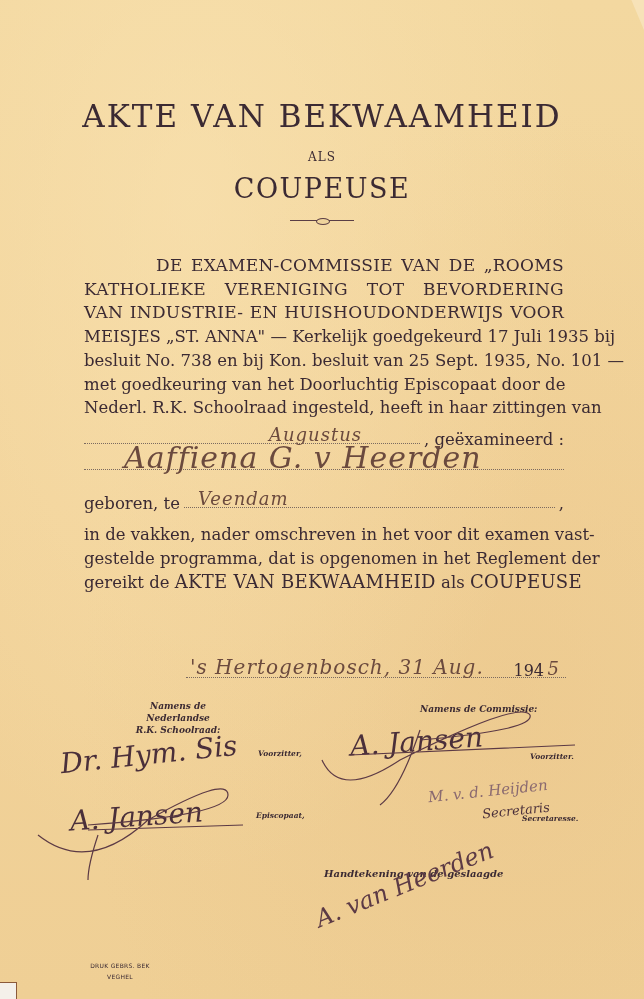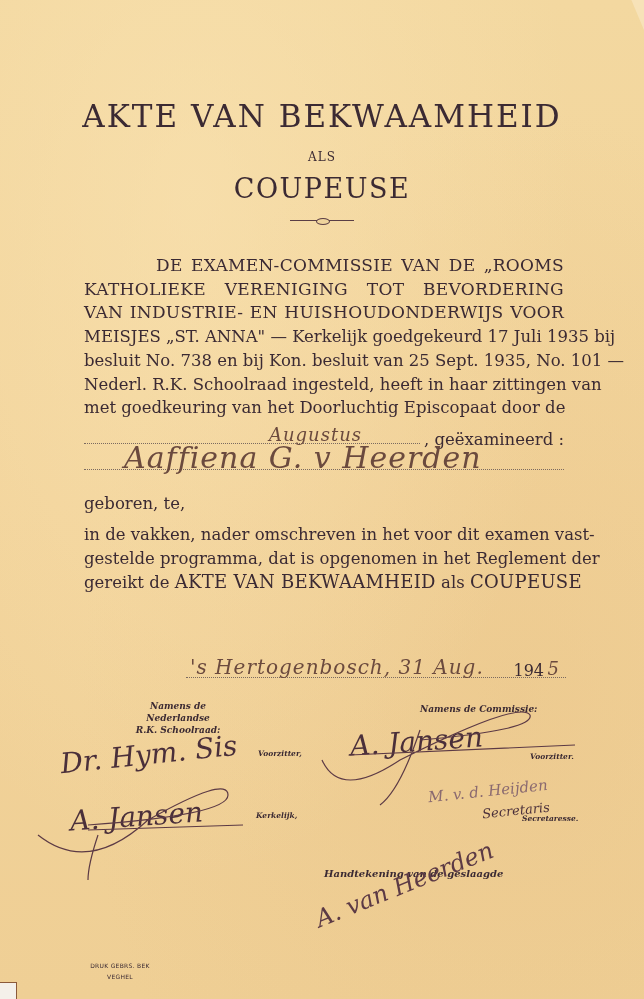--- a/index.html
+++ b/index.html
@@ -91,40 +91,43 @@
     <div class="line"></div>
       <div class="knot"></div>
   </div>
 
   <div class="abs body-text" style="top:254px;">
     <span class="body-line caps indent">DE EXAMEN-COMMISSIE VAN DE „ROOMS</span>
     <span class="body-line caps">KATHOLIEKE VERENIGING TOT BEVORDERING</span>
     <span class="body-line caps">VAN INDUSTRIE- EN HUISHOUDONDERWIJS VOOR</span>
     <span class="body-line">MEISJES „ST. ANNA" — Kerkelijk goedgekeurd 17 Juli 1935 bij</span>
     <span class="body-line">besluit No. 738 en bij Kon. besluit van 25 Sept. 1935, No. 101 —</span>
+    <span class="body-line">met goedkeuring van het Doorluchtig Episcopaat door de</span>
     <span class="body-line">Nederl. R.K. Schoolraad ingesteld, heeft in haar zittingen van</span>
-    <span class="body-line">met goedkeuring van het Doorluchtig Episcopaat door de</span>
   </div>
 
   <div class="abs fill-row" style="top:425px;">
     <div class="dots" style="margin-left:0;">
       <span class="hand med" style="left:185px;">Augustus</span>
     </div>
     <span>, geëxamineerd :</span>
   </div>
 
   <div class="abs fill-row" style="top:451px;">
     <div class="dots" style="margin-left:0;margin-right:0;">
       <span class="hand big" style="left:40px;">Aaffiena G. v Heerden</span>
     </div>
   </div>
 
   <div class="abs fill-row" style="top:489px;">
     <span>geboren</span>
     <span>, te</span>
+    <div class="dots">
+      <span class="hand med" style="left:14px;">Veendam</span>
+    </div>
     <span>,</span>
   </div>
 
   <div class="abs body-text" style="top:523px;">
     <span class="body-line">in de vakken, nader omschreven in het voor dit examen vast-</span>
     <span class="body-line">gestelde programma, dat is opgenomen in het Reglement der</span>
     <span class="body-line" style="text-align:justify;text-align-last:justify;">
       <span>gereikt de </span><span class="caps" style="font-size:18px;">AKTE VAN BEKWAAMHEID</span><span> als </span><span class="caps" style="font-size:18px;">COUPEUSE</span>
     </span>
   </div>
@@ -140,21 +143,21 @@
   <div class="abs label-italic" style="left:118px; top:700px; width:120px; text-align:center; line-height:12px;">
     <div>Namens de Nederlandse</div>
     <div>R.K. Schoolraad:</div>
   </div>
   <div class="abs sig" style="left:60px; top:738px; font-size:28px; transform:rotate(-6deg);">Dr. Hym. Sis</div>
   <div class="abs label-italic" style="left:258px; top:749px; font-size:7.5px;">Voorzitter,</div>
   <div class="abs sig" style="left:70px; top:800px; font-size:28px; transform:rotate(-4deg);">A. Jansen</div>
   <svg class="abs" style="left:28px; top:775px;" width="230" height="110">
     <path d="M10 60 Q 60 100 120 45 Q 200 0 200 20 Q 200 40 60 50 M60 55 L 215 50 M70 60 Q 60 90 60 105" stroke="#5c3a45" stroke-width="1.2" fill="none"></path>
   </svg>
-  <div class="abs label-italic" style="left:256px; top:811px; font-size:7.5px;">Kerkelijk,</div>
+  <div class="abs label-italic" style="left:256px; top:811px; font-size:7.5px;">Episcopaat,</div>
 
   <div class="abs label-italic" style="left:420px; top:704px;">Namens de Commissie:</div>
   <div class="abs sig" style="left:350px; top:725px; font-size:28px; transform:rotate(-4deg);">A. Jansen</div>
   <svg class="abs" style="left:320px; top:700px;" width="260" height="110">
     <path d="M2 60 Q 20 100 80 60 Q 200 0 210 15 Q 215 30 100 40 M30 55 L 255 45 M100 30 Q 80 90 60 105" stroke="#5c3a45" stroke-width="1.2" fill="none"></path>
   </svg>
   <div class="abs label-italic" style="left:530px; top:752px; font-size:7.5px;">Voorzitter.</div>
   <div class="abs sig" style="left:428px; top:782px; font-size:15px; color:#8a6a70; transform:rotate(-6deg);">M. v. d. Heijden</div>
   <div class="abs sig" style="left:482px; top:803px; font-size:13px; color:#4a2f3a; transform:rotate(-6deg);">Secretaris</div>
   <div class="abs label-italic" style="left:522px; top:814px; font-size:7.5px;">Secretaresse.</div>

